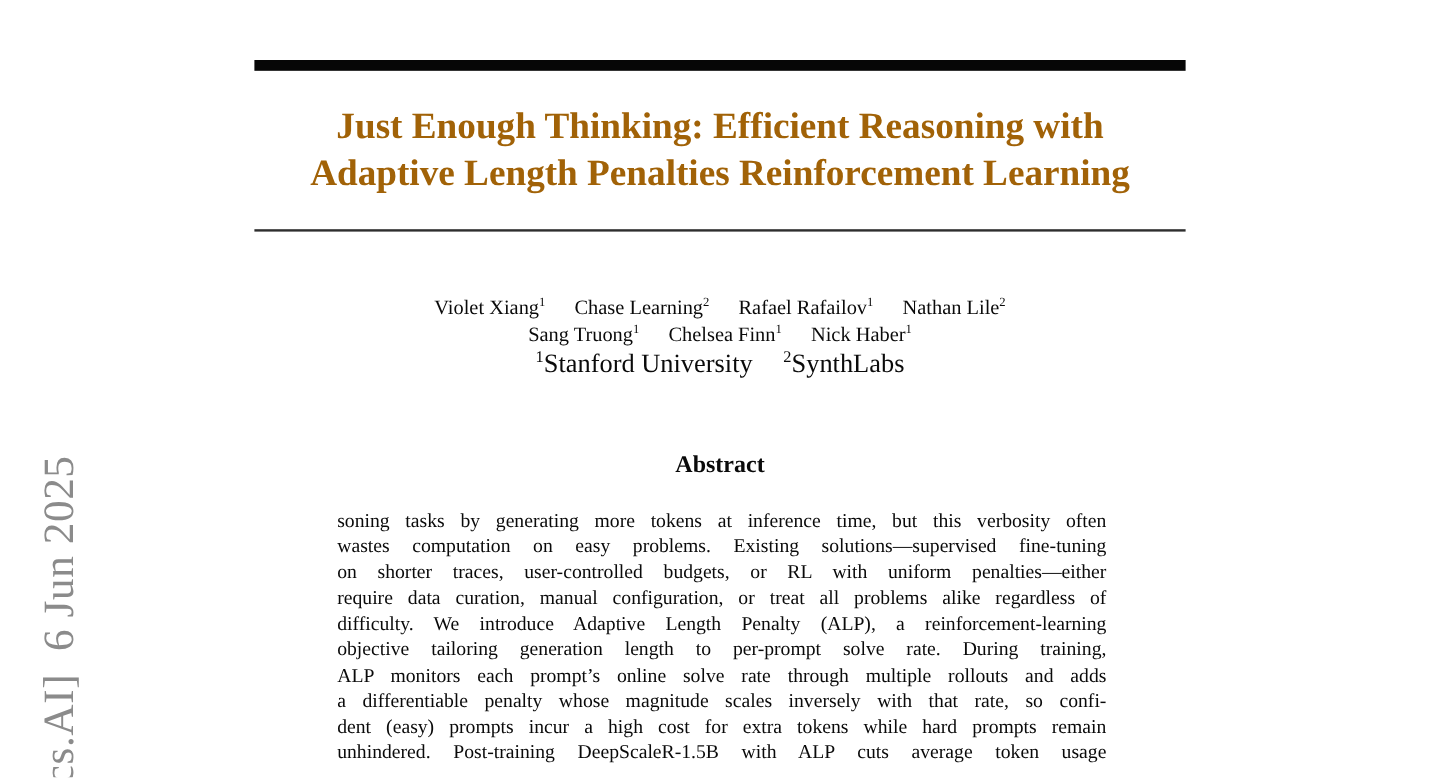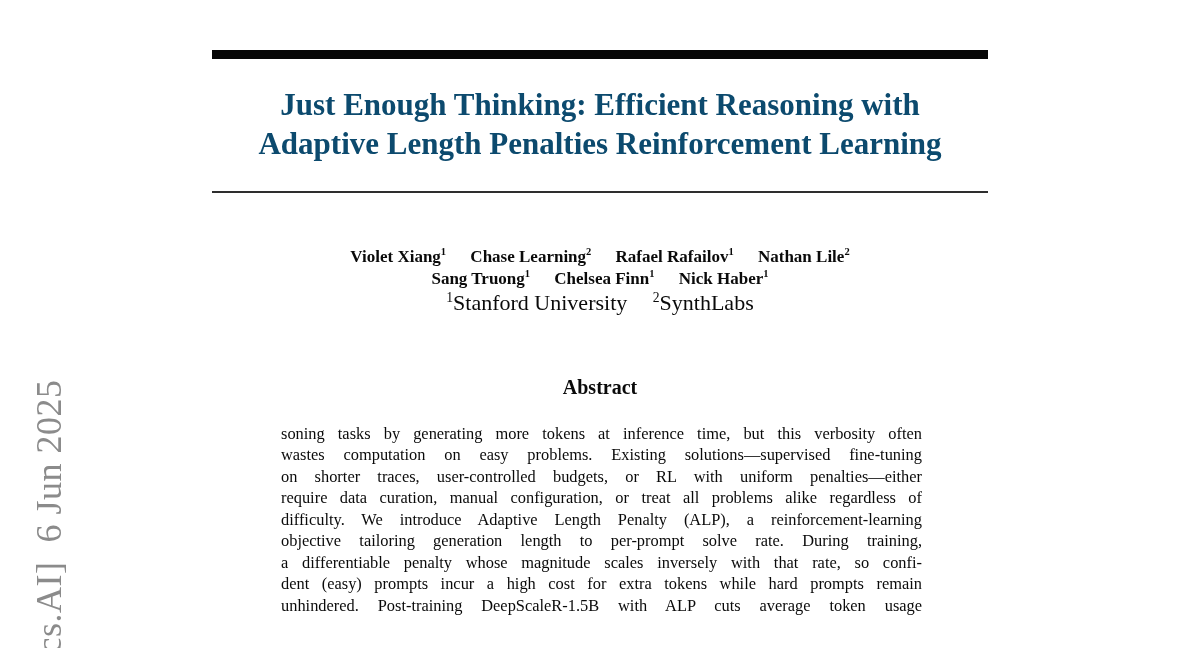--- a/index.html
+++ b/index.html
@@ -39,42 +39,42 @@
   .title {
     position: absolute;
     left: 212px;
     top: 85px;
     width: 776px;
     margin: 0;
     text-align: center;
     font-size: 31px;
     line-height: 39px;
     font-weight: bold;
-    color: #0c4a6e;
+    color: #a16207;
   }
   .rule-thin {
     position: absolute;
     left: 212px;
     top: 191px;
     width: 776px;
     height: 2px;
     background: #2e2e2e;
   }
   .authors {
     position: absolute;
     left: 212px;
     top: 246px;
     width: 776px;
     text-align: center;
     font-size: 17px;
     line-height: 22px;
   }
   .author-row { white-space: nowrap; }
   .author {
-    font-weight: bold;
+    font-weight: normal;
     margin: 4px 10px;
   }
   .author sup, .affil sup {
     font-size: 62%;
     vertical-align: super;
     line-height: 0;
   }
   .affil-row {
     font-size: 22px;
     margin-top: 2px;
@@ -135,18 +135,19 @@
 
   <div class="abstract-heading">Abstract</div>
 
   <div class="abstract-body">
     <div class="abs-line">soning tasks by generating more tokens at inference time, but this verbosity often</div>
     <div class="abs-line">wastes computation on easy problems. Existing solutions—supervised fine-tuning</div>
     <div class="abs-line">on shorter traces, user-controlled budgets, or RL with uniform penalties—either</div>
     <div class="abs-line">require data curation, manual configuration, or treat all problems alike regardless of</div>
     <div class="abs-line">difficulty. We introduce Adaptive Length Penalty (ALP), a reinforcement-learning</div>
     <div class="abs-line">objective tailoring generation length to per-prompt solve rate. During training,</div>
+    <div class="abs-line">ALP monitors each prompt’s online solve rate through multiple rollouts and adds</div>
     <div class="abs-line">a differentiable penalty whose magnitude scales inversely with that rate, so confi-</div>
     <div class="abs-line">dent (easy) prompts incur a high cost for extra tokens while hard prompts remain</div>
     <div class="abs-line">unhindered. Post-training DeepScaleR-1.5B with ALP cuts average token usage</div>
   </div>
 
 </div>
 
 </body></html>

